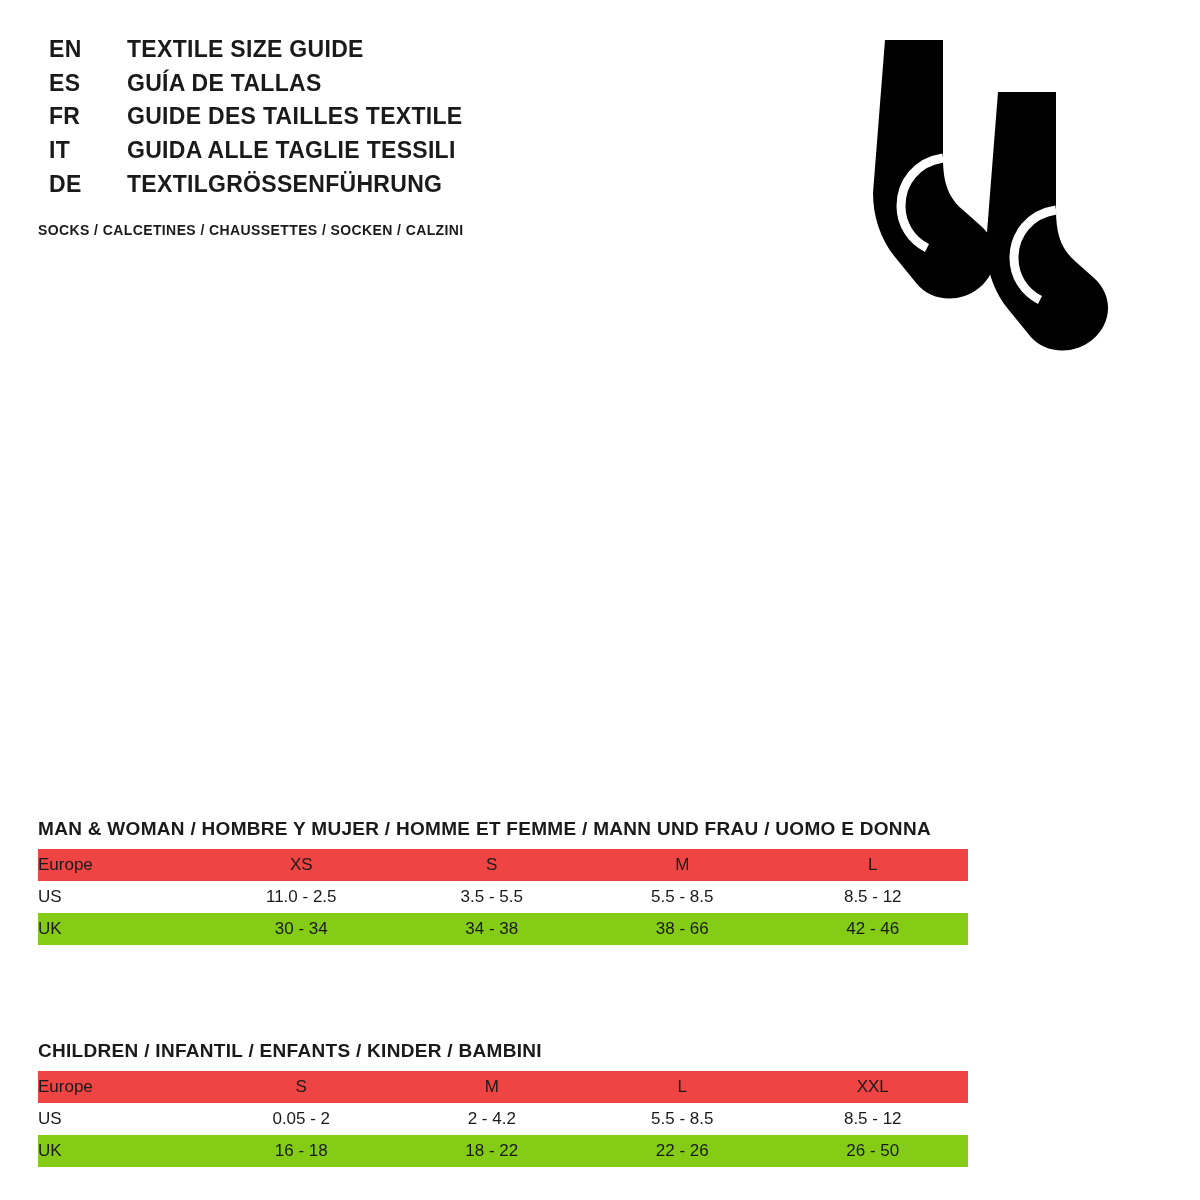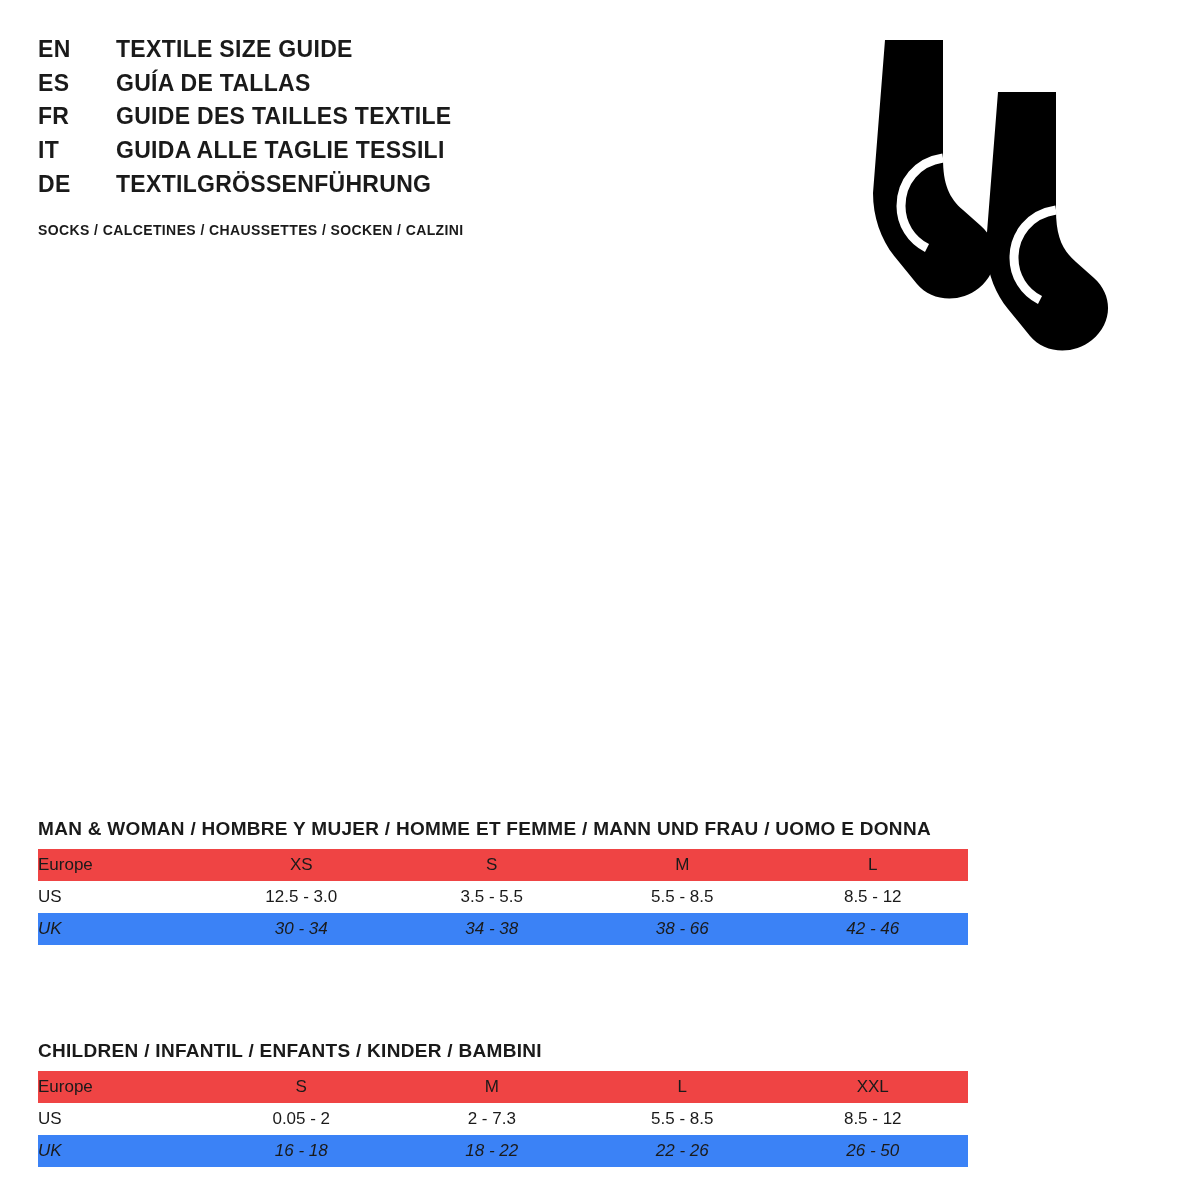--- a/index.html
+++ b/index.html
@@ -29,20 +29,21 @@
     margin-bottom: 2px;
     line-height: 1.38;
   }
   .lang-code {
     width: 78px;
     flex: 0 0 78px;
     font-size: 23px;
     font-weight: 700;
     letter-spacing: 0.3px;
     text-transform: uppercase;
+    margin-left: 11px;
   }
   .lang-text {
     font-size: 23px;
     font-weight: 700;
     letter-spacing: 0.3px;
     text-transform: uppercase;
   }
   .product-line {
     position: absolute;
     top: 222px;
@@ -92,22 +93,21 @@
     vertical-align: middle;
   }
   table.size-table tr.head td {
     background: #ef4444;
     font-weight: 400;
   }
   table.size-table tr.odd td {
     background: #ffffff;
   }
   table.size-table tr.even td {
-    background: #3b82f6;
-    font-style: italic;
+    background: #84cc16;
   }
   td.label {
     text-align: left;
     padding-left: 8px;
     width: 168px;
   }
   td.val {
     text-align: center;
   }
 </style>
@@ -158,21 +158,21 @@
     <tbody>
       <tr class="head">
         <td class="label">Europe</td>
         <td class="val">XS</td>
         <td class="val">S</td>
         <td class="val">M</td>
         <td class="val">L</td>
       </tr>
       <tr class="odd">
         <td class="label">US</td>
-        <td class="val">12.5 - 3.0</td>
+        <td class="val">11.0 - 2.5</td>
         <td class="val">3.5 - 5.5</td>
         <td class="val">5.5 - 8.5</td>
         <td class="val">8.5 - 12</td>
       </tr>
       <tr class="even">
         <td class="label">UK</td>
         <td class="val">30 - 34</td>
         <td class="val">34 - 38</td>
         <td class="val">38 - 66</td>
         <td class="val">42 - 46</td>
@@ -188,21 +188,21 @@
       <tr class="head">
         <td class="label">Europe</td>
         <td class="val">S</td>
         <td class="val">M</td>
         <td class="val">L</td>
         <td class="val">XXL</td>
       </tr>
       <tr class="odd">
         <td class="label">US</td>
         <td class="val">0.05 - 2</td>
-        <td class="val">2 - 7.3</td>
+        <td class="val">2 - 4.2</td>
         <td class="val">5.5 - 8.5</td>
         <td class="val">8.5 - 12</td>
       </tr>
       <tr class="even">
         <td class="label">UK</td>
         <td class="val">16 - 18</td>
         <td class="val">18 - 22</td>
         <td class="val">22 - 26</td>
         <td class="val">26 - 50</td>
       </tr>

